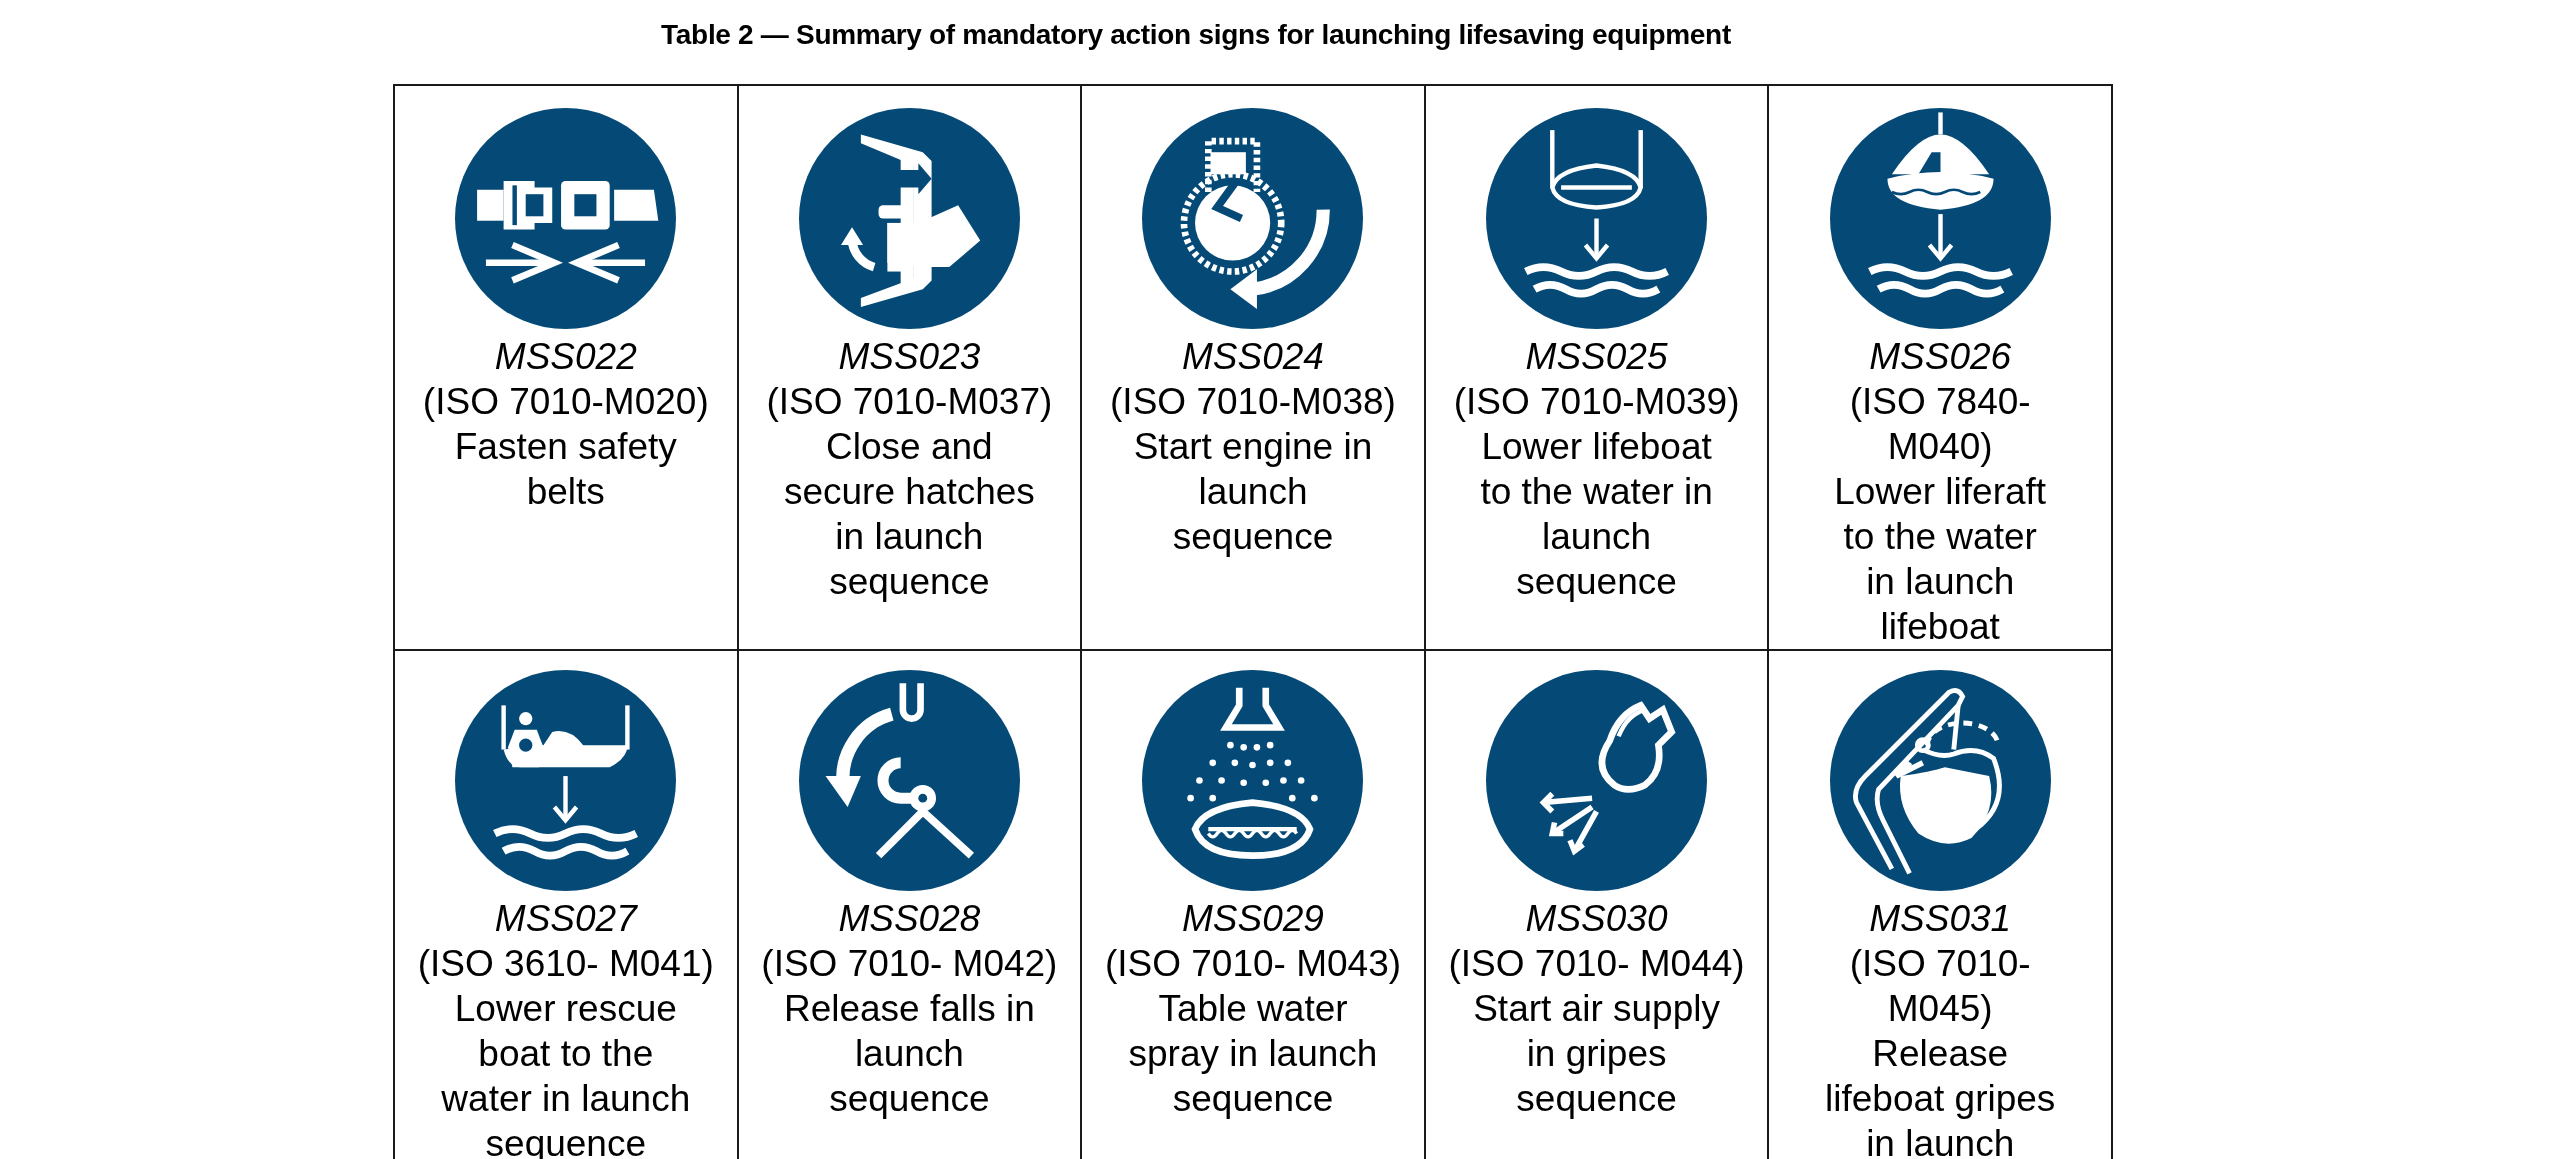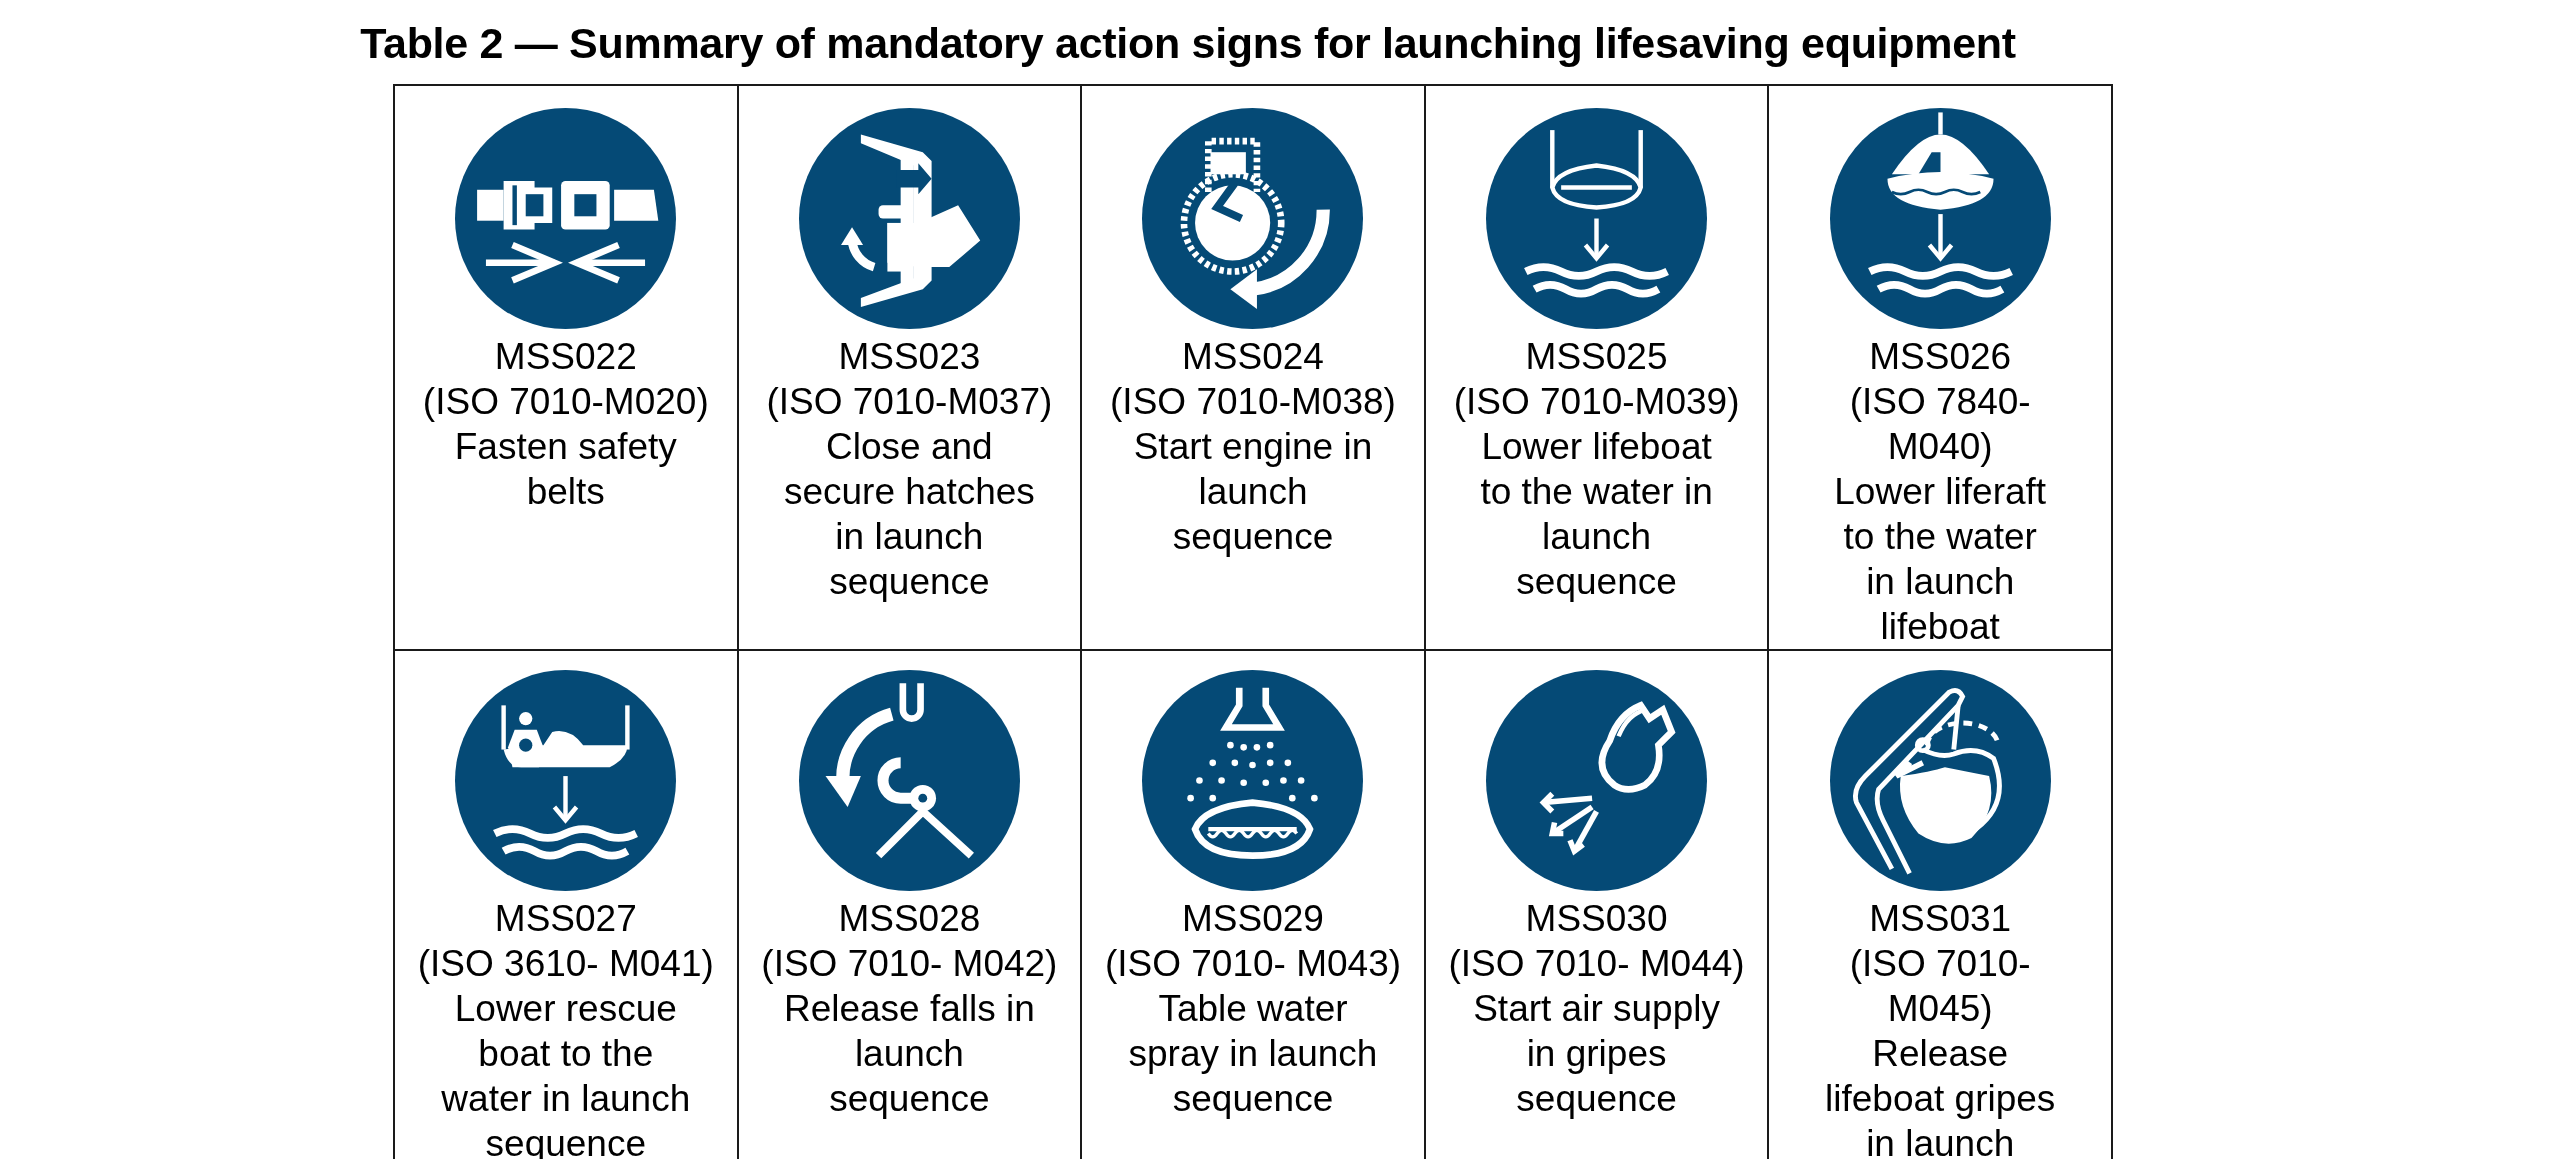--- a/index.html
+++ b/index.html
@@ -1,31 +1,31 @@
 <!DOCTYPE html>
 <html style="font-size:13.5px"><head>
 <meta charset="utf-8">
 <style>
   html, body { margin:0; padding:0; background:#ffffff; }
   body { width:2576px; height:1160px; position:relative; overflow:hidden;
          font-family:"Liberation Sans", sans-serif; color:#000; }
-  .title { position:absolute; left:0; top:18.5px; width:2376px; text-align:center;
-           font-size:43px; font-weight:bold; letter-spacing:-0.3px; }
+  .title { position:absolute; left:8px; top:18.5px; width:2376px; text-align:center;
+           font-size:28px; font-weight:bold; letter-spacing:-0.3px; }
   table.signs { position:absolute; left:393px; top:84px; width:1720px; height:1059px;
                 border-collapse:collapse; table-layout:fixed; }
   table.signs td { border:2.5px solid #1a1a1a; vertical-align:top; text-align:center;
                    padding:0; }
   .row1 td { height:550px; }
   .row2 td { height:509px; }
   .cell-inner { display:flex; flex-direction:column; align-items:center; }
   .sign { width:221px; height:221px; margin-top:22px; }
   .row2 .sign { margin-top:18.5px; }
   .sign svg { width:100%; height:100%; display:block; }
   .code, .iso, .desc { font-size:37px; line-height:45px; }
-  .code { margin-top:5px; }
+  .code { margin-top:5px;font-style:italic; }
   .narrow { width:253px; }
 </style>
 </head>
 <body>
 
 <div class="title">Table 2 — Summary of mandatory action signs for launching lifesaving equipment</div>
 
 <table class="signs">
   <tbody>
       <tr class="row1">

